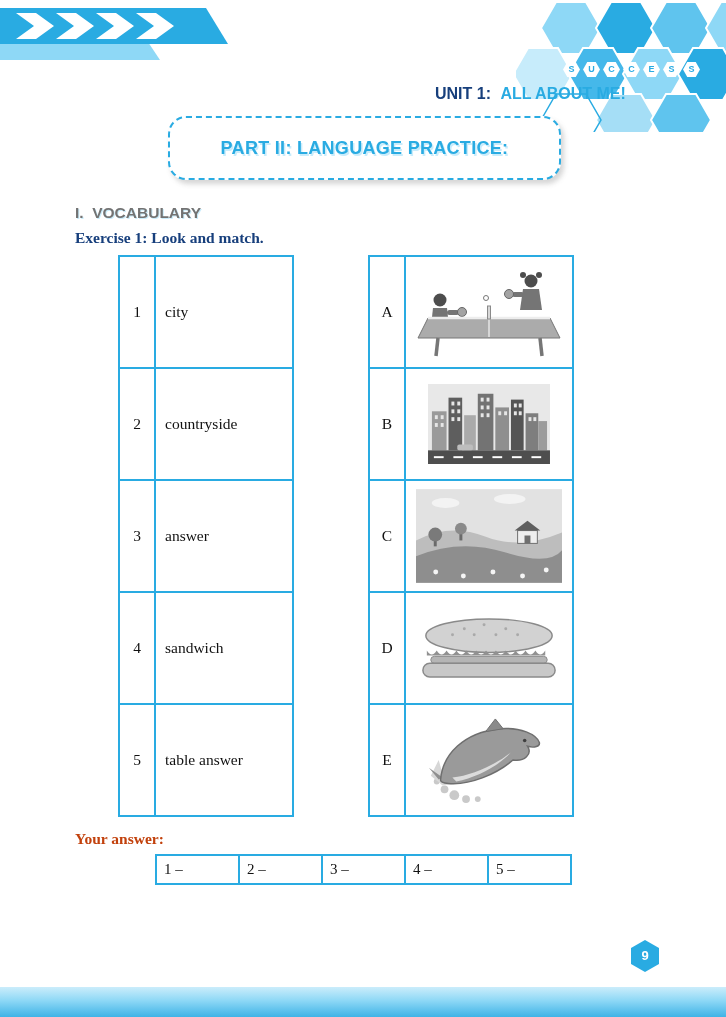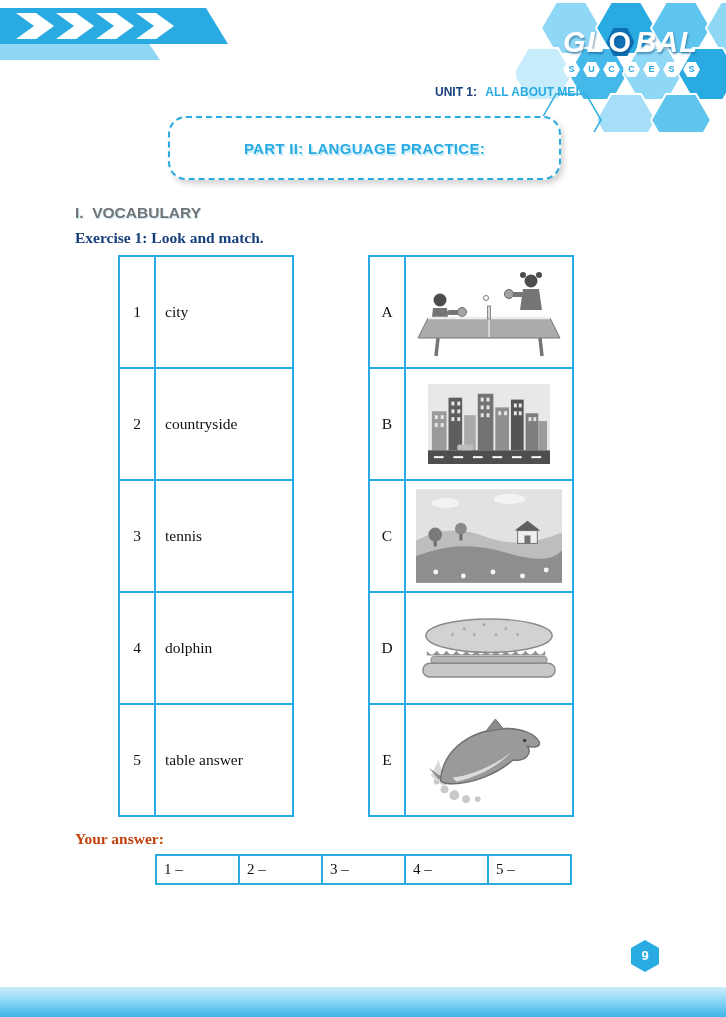--- a/index.html
+++ b/index.html
@@ -16,30 +16,30 @@
                text-shadow:1px 2px 2px rgba(12,80,130,.5); }
   .hex-o { display:inline-block; width:28px; height:28px; line-height:28px; text-align:center;
            background:#0E6FB5; color:#fff; font-style:normal; margin:0 1px;
            clip-path:polygon(25% 0,75% 0,100% 50%,75% 100%,25% 100%,0 50%); }
   .logo-sub { position:absolute; right:26px; top:62px; display:flex; gap:3px; z-index:3; }
   .logo-sub span { width:17px; height:15px; background:#fff; color:#29ABE2;
                    clip-path:polygon(25% 0,75% 0,100% 50%,75% 100%,25% 100%,0 50%);
                    font:bold 9px/15px "Liberation Sans",sans-serif; text-align:center; }
 
   .unit-line { position:absolute; left:435px; top:85px; z-index:4;
-               font-family:"Liberation Sans",sans-serif; font-weight:bold; font-size:12px; }
+               font-family:"Liberation Sans",sans-serif; font-weight:bold; font-size:16px; }
   .unit-label { color:#173F7C; }
   .unit-title { color:#29ABE2; margin-left:5px; }
 
   
   .title-box { position:absolute; left:168px; top:116px; width:393px; height:64px; z-index:4;
                border:2.5px dashed #29ABE2; border-radius:18px; background:#fff;
                box-shadow:3px 4px 5px rgba(90,90,90,.25);
                display:flex; flex-direction:column; justify-content:center; align-items:center; gap:2px; }
-  .title-box .tline { font-family:"Liberation Sans",sans-serif; font-weight:800; font-size:15px;
+  .title-box .tline { font-family:"Liberation Sans",sans-serif; font-weight:800; font-size:18px;
                color:#29ABE2; letter-spacing:.3px; text-shadow:1.5px 1.5px 0 #C9ECFB; }
 
   .section-heading { position:absolute; left:75px; top:204px; white-space:pre;
                font:bold 15.5px "Liberation Sans",sans-serif; color:#737373;
                text-shadow:1px 1px 0 #C9ECFB; }
   .exercise-label { position:absolute; left:75px; top:229px;
                font:bold 15.5px "Liberation Serif",serif; color:#173F7C; }
 
   
   table { border-collapse:collapse; }
@@ -94,21 +94,20 @@
       <polygon points="190,28 205,2 235,2 250,28 235,54 205,54" fill="#8ED8F6"></polygon>
       <polygon points="-3,74 12,48 42,48 57,74 42,100 12,100" fill="#C7ECFB"></polygon>
       <polygon points="52,74 67,48 97,48 112,74 97,100 67,100" fill="#45B8EA"></polygon>
       <polygon points="107,74 122,48 152,48 167,74 152,100 122,100" fill="#8ED8F6"></polygon>
       <polygon points="162,74 177,48 207,48 222,74 207,100 177,100" fill="#29ABE2"></polygon>
       <polygon points="80,120 95,94 125,94 140,120 125,146 95,146" fill="#A5DEF6"></polygon>
       <polygon points="135,120 150,94 180,94 195,120 180,146 150,146" fill="#5FC4EE"></polygon>
     </g>
     <polygon points="25,120 40,94 70,94 85,120 70,146 40,146" fill="none" stroke="#29ABE2" stroke-width="1.5"></polygon>
   </svg>
-  <div class="logo-text"><span>GL</span><span class="hex-o">O</span><span>BAL</span></div>
   <div class="logo-sub">
     <span>S</span>
     <span>U</span>
     <span>C</span>
     <span>C</span>
     <span>E</span>
     <span>S</span>
     <span>S</span>
   </div>
 
@@ -129,25 +128,25 @@
         <tr>
       <td class="cell-num">1</td>
       <td class="cell-word">city</td>
     </tr>
     <tr>
       <td class="cell-num">2</td>
       <td class="cell-word">countryside</td>
     </tr>
     <tr>
       <td class="cell-num">3</td>
-      <td class="cell-word">tennis</td>
+      <td class="cell-word">answer</td>
     </tr>
     <tr>
       <td class="cell-num">4</td>
-      <td class="cell-word">dolphin</td>
+      <td class="cell-word">sandwich</td>
     </tr>
     <tr>
       <td class="cell-num">5</td>
       <td class="cell-word">table answer</td>
     </tr>
   </tbody>
     </table>
 
   <table class="pics-table">
     <tbody>

